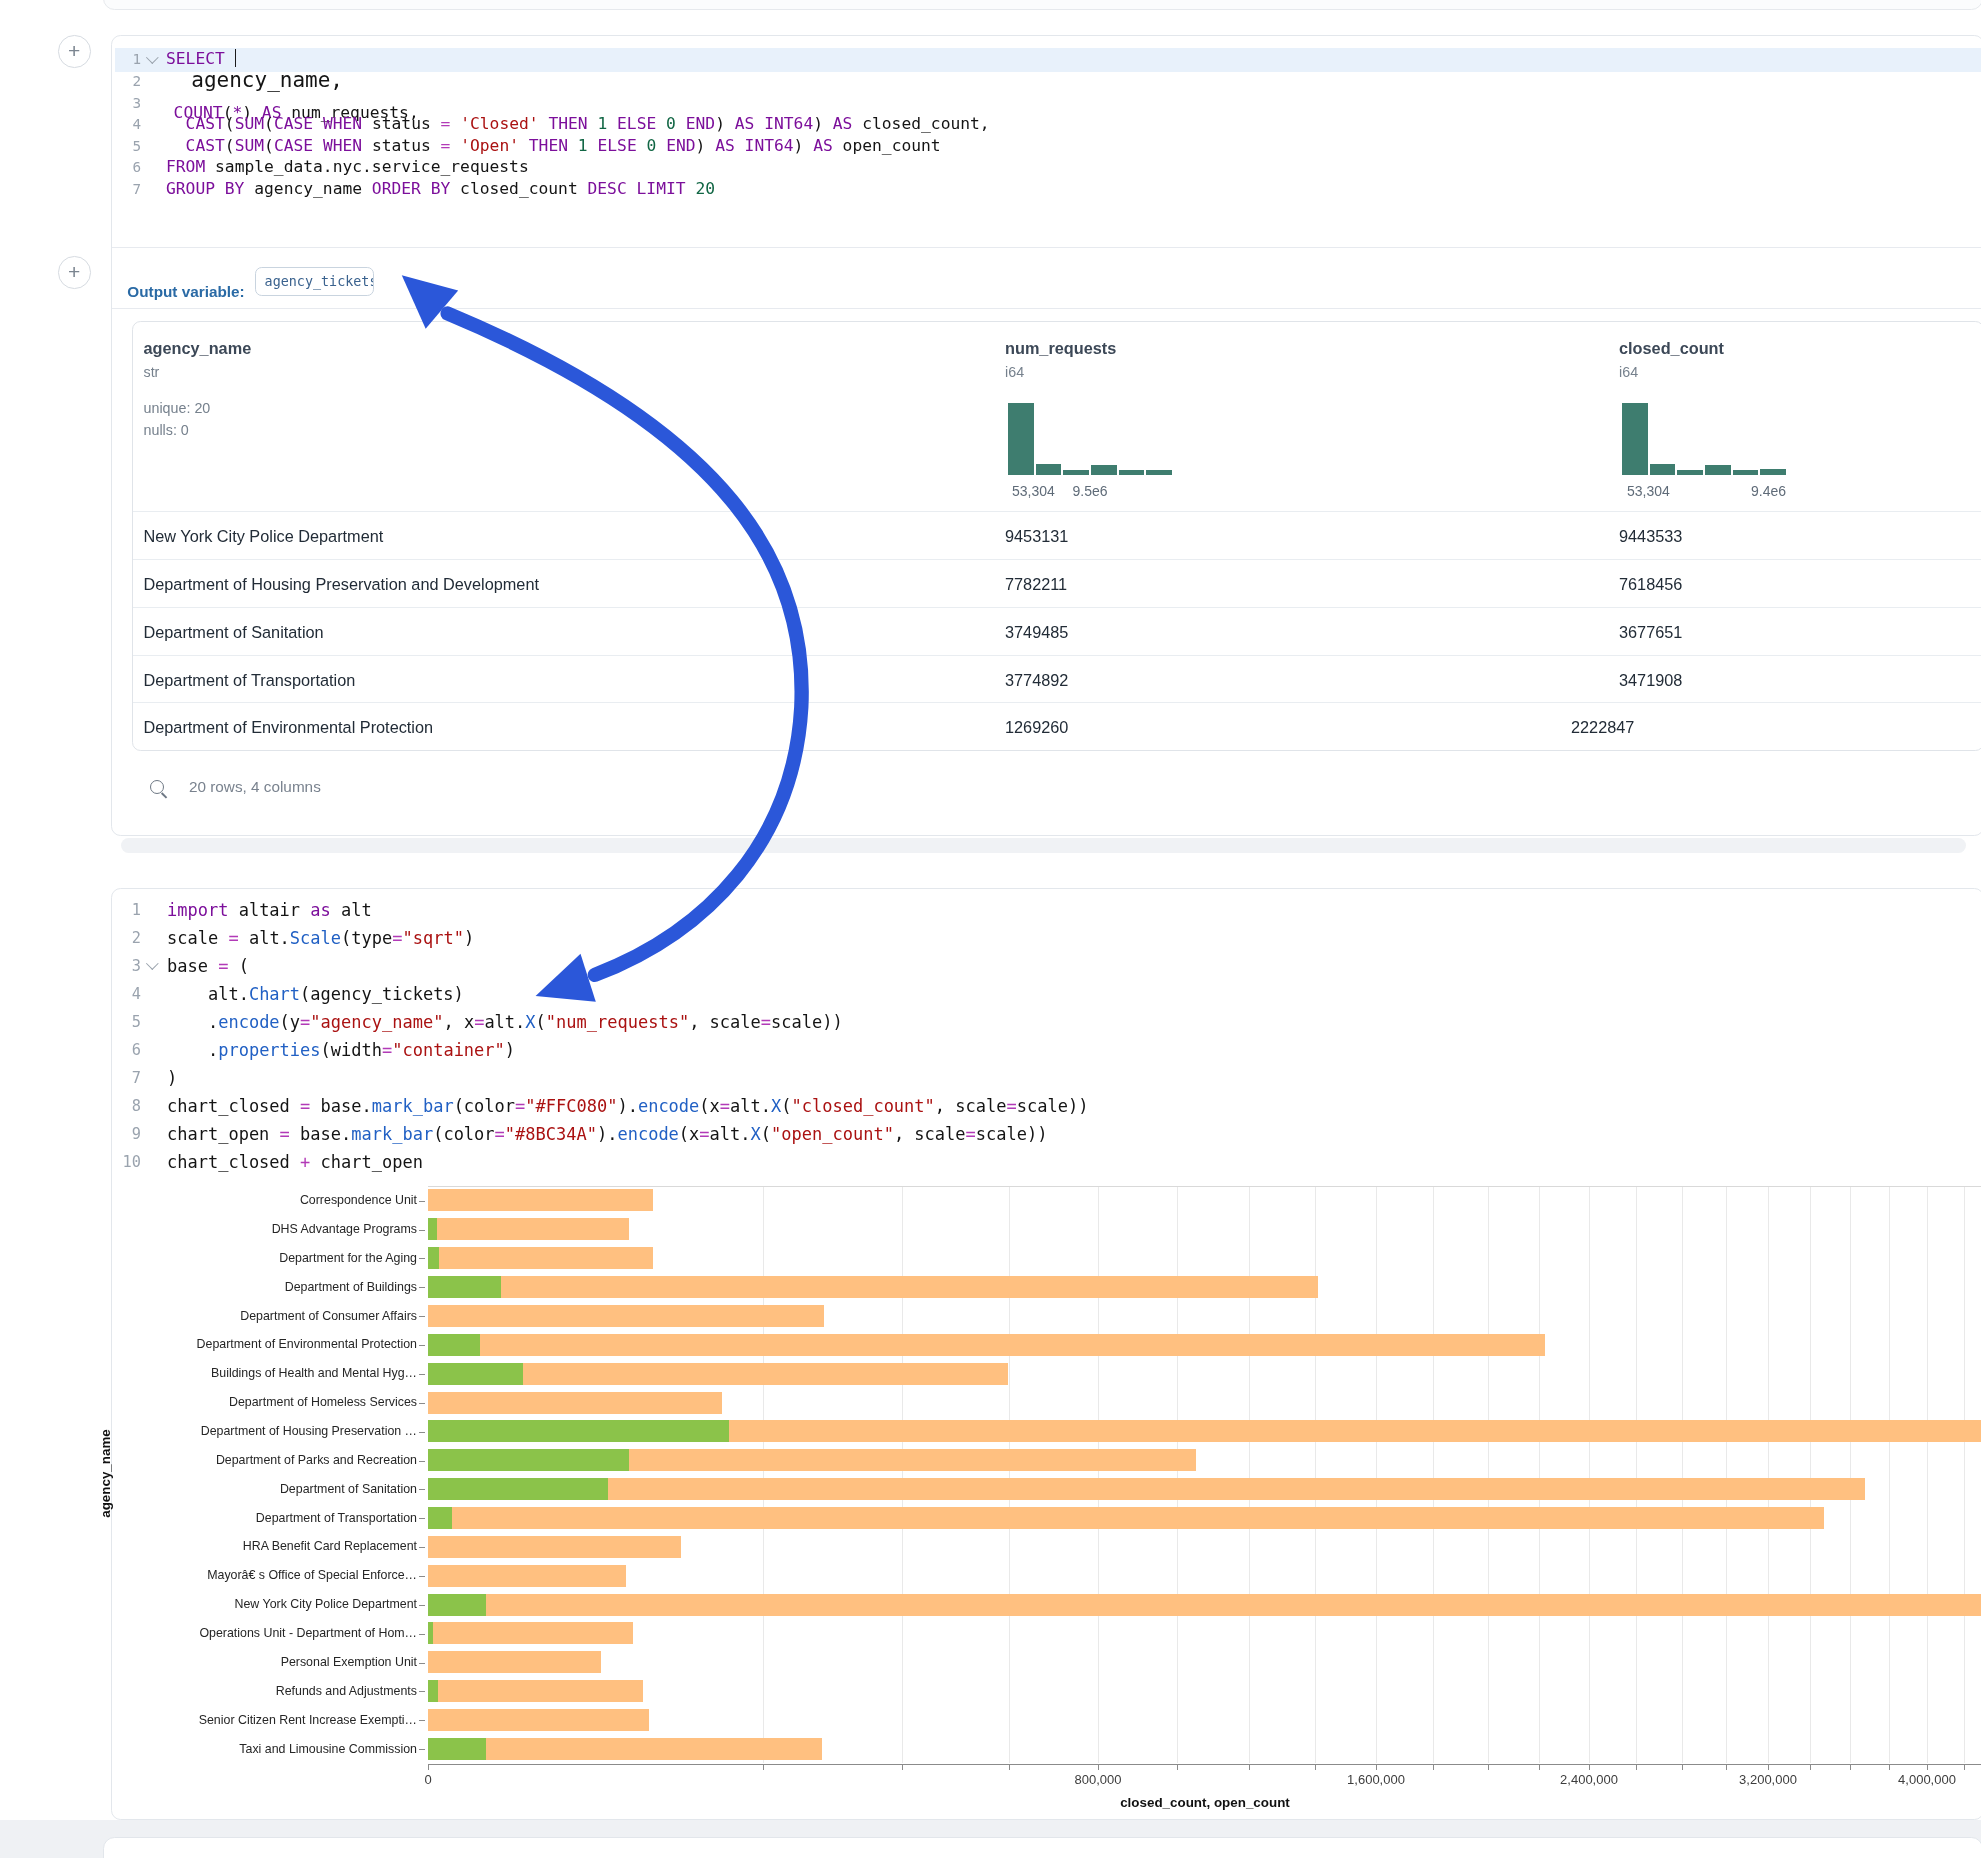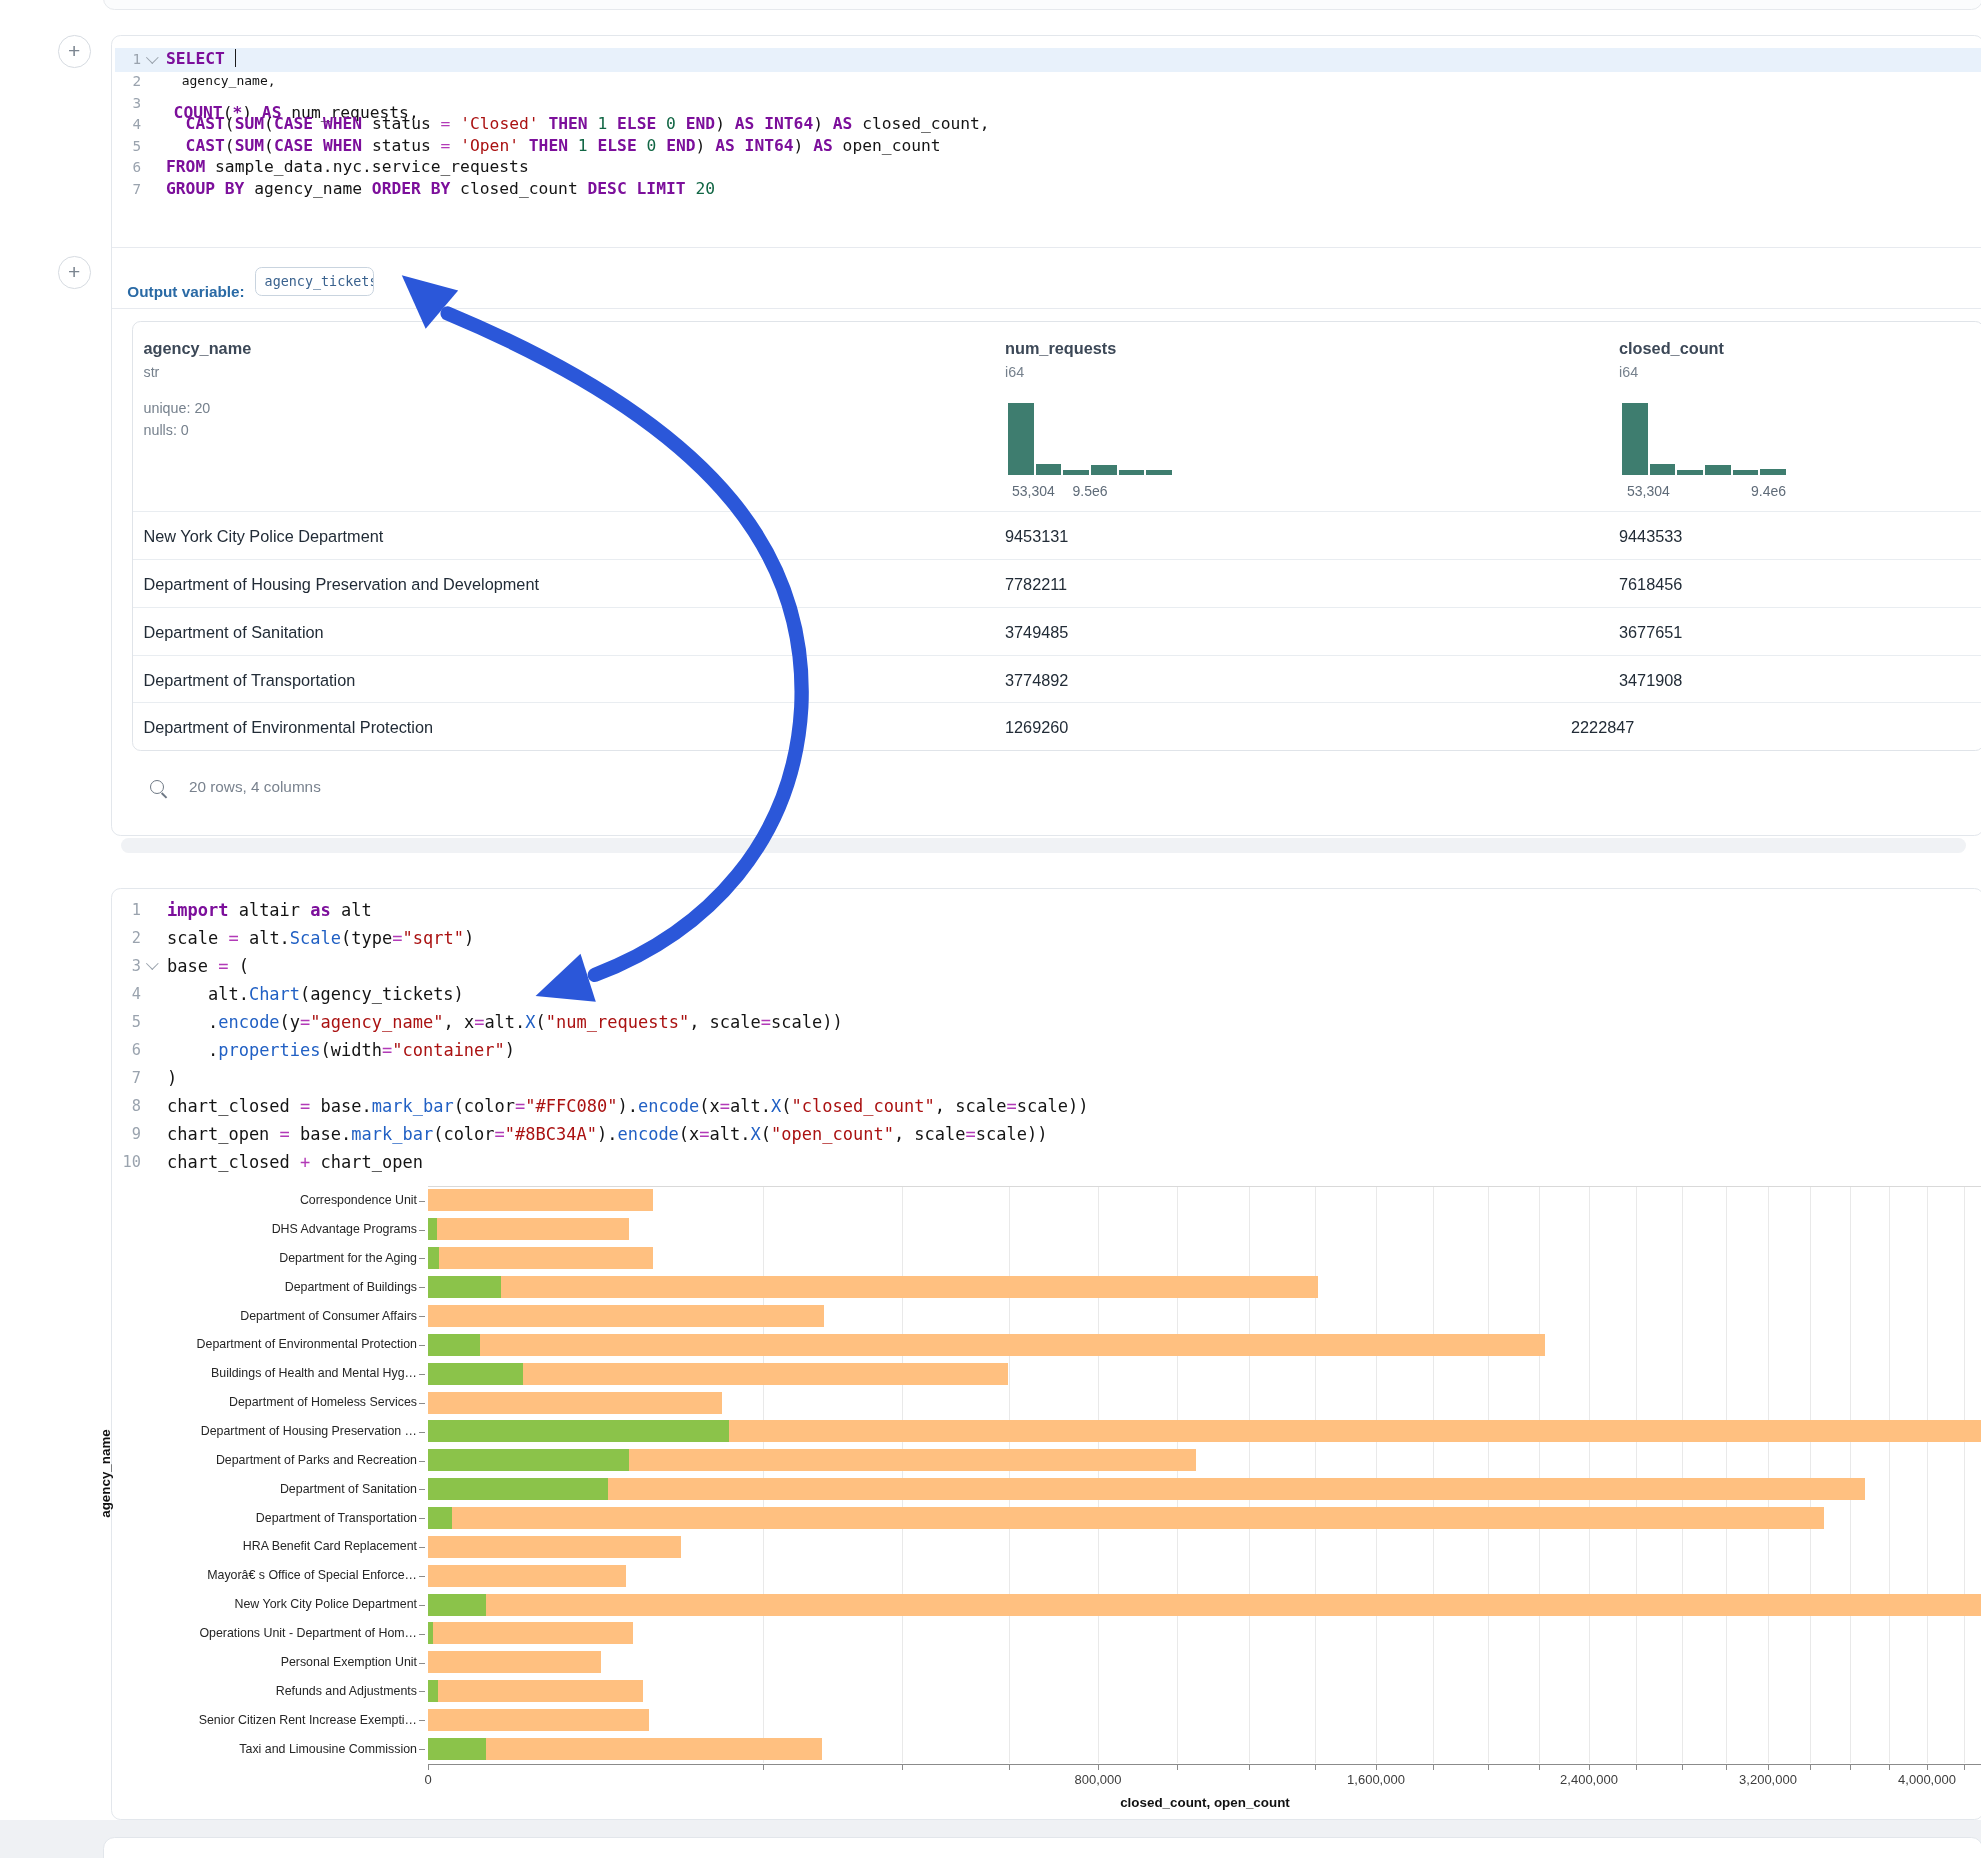--- a/index.html
+++ b/index.html
@@ -16,21 +16,21 @@
   .shadow-band{position:absolute;left:121px;top:838px;width:1845px;height:15.3px;background:#f0f2f5;border-radius:8.6px;}
   
   .plus-btn{position:absolute;width:32.5px;height:32.5px;border-radius:50%;border:1.4px solid #d6dbe1;
             background:#fff;color:#7b8590;font-size:21px;line-height:30px;text-align:center;box-sizing:border-box;}
   
   .code-line{position:relative;white-space:pre;}
   .gut{display:inline-block;text-align:right;color:#9aa3ae;font-family:"DejaVu Sans Mono",monospace;}
   .fold{display:inline-block;width:7.6px;height:7.6px;border-right:1.4px solid #98a1ab;border-bottom:1.4px solid #98a1ab;
         transform:rotate(45deg);margin-left:6.7px;vertical-align:2.9px;}
   .codetxt{font-family:"DejaVu Sans Mono",monospace;color:#141414;}
-  .tk-k{color:var(--kw);font-weight:bold;}
+  .tk-k{color:var(--kw);font-weight:normal;}
   .tk-s{color:var(--str);}
   .tk-n{color:var(--num);}
   .tk-o{color:var(--op);}
   .tk-f{color:var(--fn);}
   .tk-c{display:inline-block;width:0;border-left:1.9px solid #1b1b1b;height:18px;vertical-align:-2.9px;}
   .active-line{position:absolute;background:#e8f1fb;}
   .divider{position:absolute;height:0;border-top:1px solid #e7eaef;}
   
   .outvar-label{position:absolute;font-weight:bold;font-size:15.3px;color:#2a6aa5;margin-top:11px;}
   .outvar-pill{position:absolute;box-sizing:border-box;height:29px;border:1px solid #c9d4df;border-radius:6.7px;
@@ -66,21 +66,21 @@
 
   <div class="prev-panel"></div>
 
   <div class="plus-btn" style="left:58px;top:35px;">+</div>
   <div class="plus-btn" style="left:58px;top:256px;">+</div>
 
   <div class="cell-card" style="left:111px;top:35px;width:1871px;height:799px;">
     <div class="active-line" style="left:2.9px;right:0;top:12.4px;height:24px;"></div>
     <div id="sql-editor" class="abs" style="left:0;top:12.4px;right:0;">
         <div class="code-line" style="height: 21.6px; line-height: 21.6px;"><span class="gut" style="width: 29px; font-size: 14.3px;">1</span><span class="fold"></span><span class="codetxt" style="position: absolute; left: 54px; font-size: 16.3px;"><span class="tk-k">SELECT</span><span> </span><span class="tk-c"></span></span></div>
-        <div class="code-line" style="height: 21.6px; line-height: 21.6px;"><span class="gut" style="width: 29px; font-size: 14.3px;">2</span><span class="codetxt" style="position: absolute; left: 54px; font-size: 13px;"><span>  agency_name,</span></span></div>
+        <div class="code-line" style="height: 21.6px; line-height: 21.6px;"><span class="gut" style="width: 29px; font-size: 14.3px;">2</span><span class="codetxt" style="position: absolute; left: 54px; font-size: 21px;"><span>  agency_name,</span></span></div>
         <div class="code-line" style="height: 21.6px; line-height: 21.6px;"><span class="gut" style="width: 29px; font-size: 14.3px;">3</span><span class="codetxt" style="position: absolute; left: 42px; font-size: 16.3px; margin-top: 10px;"><span>  </span><span class="tk-k">COUNT</span><span>(</span><span class="tk-k">*</span><span>) </span><span class="tk-k">AS</span><span> num_requests,</span></span></div>
         <div class="code-line" style="height: 21.6px; line-height: 21.6px;"><span class="gut" style="width: 29px; font-size: 14.3px;">4</span><span class="codetxt" style="position: absolute; left: 54px; font-size: 16.3px;"><span>  </span><span class="tk-k">CAST</span><span>(</span><span class="tk-k">SUM</span><span>(</span><span class="tk-k">CASE</span><span> </span><span class="tk-k">WHEN</span><span> status </span><span class="tk-o">=</span><span> </span><span class="tk-s">'Closed'</span><span> </span><span class="tk-k">THEN</span><span> </span><span class="tk-n">1</span><span> </span><span class="tk-k">ELSE</span><span> </span><span class="tk-n">0</span><span> </span><span class="tk-k">END</span><span>) </span><span class="tk-k">AS</span><span> </span><span class="tk-k">INT64</span><span>) </span><span class="tk-k">AS</span><span> closed_count,</span></span></div>
         <div class="code-line" style="height: 21.6px; line-height: 21.6px;"><span class="gut" style="width: 29px; font-size: 14.3px;">5</span><span class="codetxt" style="position: absolute; left: 54px; font-size: 16.3px;"><span>  </span><span class="tk-k">CAST</span><span>(</span><span class="tk-k">SUM</span><span>(</span><span class="tk-k">CASE</span><span> </span><span class="tk-k">WHEN</span><span> status </span><span class="tk-o">=</span><span> </span><span class="tk-s">'Open'</span><span> </span><span class="tk-k">THEN</span><span> </span><span class="tk-n">1</span><span> </span><span class="tk-k">ELSE</span><span> </span><span class="tk-n">0</span><span> </span><span class="tk-k">END</span><span>) </span><span class="tk-k">AS</span><span> </span><span class="tk-k">INT64</span><span>) </span><span class="tk-k">AS</span><span> open_count</span></span></div>
         <div class="code-line" style="height: 21.6px; line-height: 21.6px;"><span class="gut" style="width: 29px; font-size: 14.3px;">6</span><span class="codetxt" style="position: absolute; left: 54px; font-size: 16.3px;"><span class="tk-k">FROM</span><span> sample_data.nyc.service_requests</span></span></div>
         <div class="code-line" style="height: 21.6px; line-height: 21.6px;"><span class="gut" style="width: 29px; font-size: 14.3px;">7</span><span class="codetxt" style="position: absolute; left: 54px; font-size: 16.3px;"><span class="tk-k">GROUP BY</span><span> agency_name </span><span class="tk-k">ORDER BY</span><span> closed_count </span><span class="tk-k">DESC</span><span> </span><span class="tk-k">LIMIT</span><span> </span><span class="tk-n">20</span></span></div>
       </div>
     <div class="divider" style="left:0;right:0;top:211px;"></div>
 
     <div class="outvar-label" style="left:15.3px;top:236px;">Output variable:</div>
     <div class="outvar-pill" style="left:143px;top:231px;width:119px;">agency_tickets</div>

